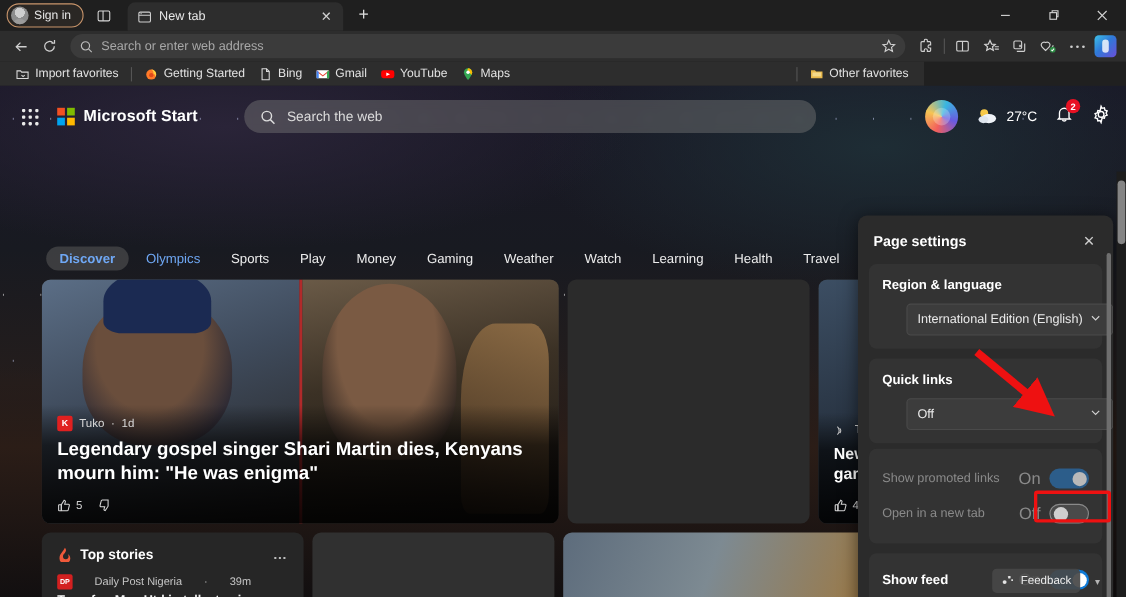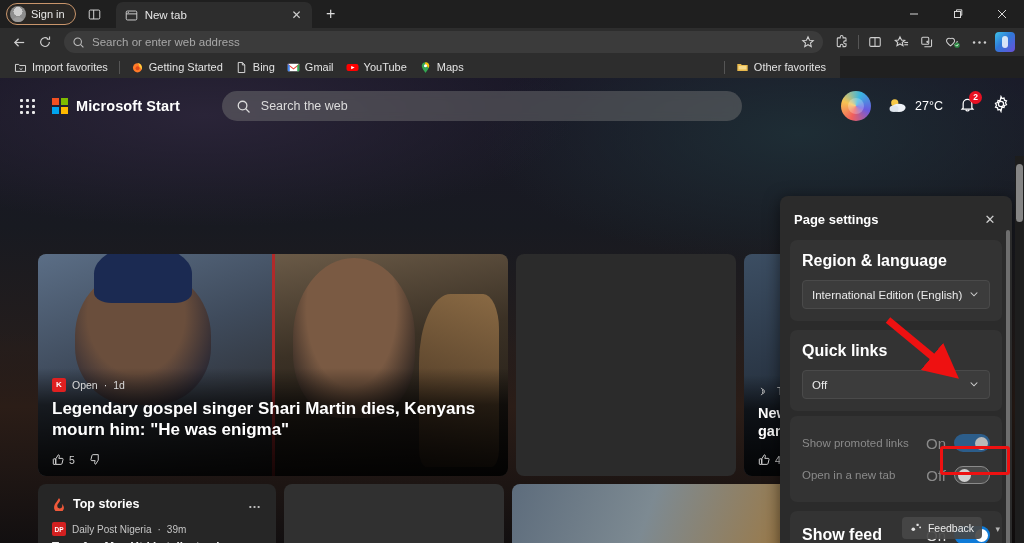--- a/index.html
+++ b/index.html
@@ -197,21 +197,21 @@
   .nc-photo::before { content:""; position:absolute; left:30%; top:4%; width:44%; height:52%;
     border-radius:50%; background: radial-gradient(ellipse at 50% 40%, #c9a98e 0 50%, #6f5a49 100%); }
   .nc-photo::after { content:""; position:absolute; left:18%; bottom:-6%; width:70%; height:40%;
     border-radius: 46% 46% 0 0; background:#1d232c; }
 
   .row2 { display:flex; gap: 8px; margin-top: 8px; }
   .top-stories { width: 238px; height: 150px; background:#262626; border-radius:8px; padding: 12px 14px; }
   .ts-head { display:flex; align-items:center; gap:7px; color:#fff; font-size:12.5px; font-weight:bold; }
   .ts-dots { margin-left:auto; color:#bdbdbd; font-size:13px; cursor:pointer; letter-spacing:1px; }
   .ts-item { margin-top: 11px; }
-  .ts-src { display:flex; align-items:center; gap:6px; font-size:10px; color:#c6c6c6; }
+  .ts-src { display:flex; align-items:center; gap:20px; font-size:10px; color:#c6c6c6; }
   .ts-title { color:#f2f2f2; font-size:11.5px; font-weight:bold; margin-top:3px; line-height:1.3; }
   .blank-card { width: 220px; height: 150px; background:#303030; border-radius:8px; }
   .sport-card { width: 470px; height: 150px; border-radius:8px; overflow:hidden; position:relative;
                 background: linear-gradient(110deg,#5d6c7c 0%,#7d8a92 28%,#9a7a4a 55%,#59636d 100%); }
   .sport-card::before { content:""; position:absolute; right:16%; top:6%; width:20%; height:88%;
     border-radius: 40% 40% 18% 18%; background: linear-gradient(180deg,#e8ddd2 0%,#d9cfc4 40%,#b43c3c 100%); }
   .sport-card::after { content:""; position:absolute; right:24%; top:2%; width:9%; height:28%;
     border-radius:50%; background:#d7ae86; }
 
   
@@ -220,25 +220,25 @@
     background: #2b2b2b; border-radius: 8px 8px 0 0; z-index: 20;
     box-shadow: 0 3px 16px rgba(0,0,0,.55);
     display:flex; flex-direction:column; overflow:hidden;
   }
   .panel-head { display:flex; align-items:center; padding: 13px 12px 11px 14px; }
   .panel-title { color:#fff; font-size:13px; font-weight:bold; }
   .panel-close { margin-left:auto; width:20px; height:20px; display:flex; align-items:center;
     justify-content:center; color:#cfcfcf; font-size:13px; cursor:pointer; border-radius:4px; }
   .panel-body { flex:1; overflow-y:auto; padding: 0 10px 10px; }
   .group { background:#333333; border-radius:7px; padding: 12px 12px; margin-bottom: 9px; }
-  .group-title { color:#fff; font-size:16px; font-weight:bold; margin-bottom:10px; }
+  .group-title { color:#fff; font-size:12px; font-weight:bold; margin-bottom:10px; }
   .dropdown {
     width: 100%; height: 29px; background:#3c3c3c; border:1px solid #4a4a4a;
     border-radius: 4px; display:flex; align-items:center; padding: 0 9px;
-    color:#eaeaea; font-size:11.5px; cursor:pointer;
+    color:#eaeaea; font-size:11.5px; cursor:pointer;margin-left:22px;
   }
   .dropdown .chev { margin-left:auto; color:#d2d2d2; }
   .opt-row { display:flex; align-items:center; height: 30px; }
   .opt-row + .opt-row { margin-top: 2px; }
   .opt-label { font-size: 11.5px; color:#fff; }
   .opt-right { margin-left:auto; display:flex; align-items:center; gap:8px; }
   .opt-state { font-size: 15px; color:#e0e0e0; }
   .toggle { width: 36px; height: 18px; border-radius: 10px; position:relative;
     cursor:pointer; flex:none; }
   .toggle .knob { position:absolute; top: 2.5px; width: 13px; height: 13px;
@@ -508,32 +508,46 @@
         </span>
         <span style="cursor:pointer">
           <svg width="18" height="18" viewBox="0 0 18 18" fill="none" stroke="#ffffff" stroke-width="1.25">
             <circle cx="9" cy="9" r="2.6"></circle>
             <path d="M9 1.6l.9 1.9 2.1-.4.5 2.1 2 .7-1 1.9 1 1.9-2 .7-.5 2.1-2.1-.4L9 16.4l-.9-1.9-2.1.4-.5-2.1-2-.7 1-1.9-1-1.9 2-.7.5-2.1 2.1.4z"></path>
           </svg>
         </span>
       </div>
     </div>
 
+    <div class="cats">
+      <div class="cat active">Discover</div>
+      <div class="cat accent">Olympics</div>
+      <div class="cat">Sports</div>
+      <div class="cat">Play</div>
+      <div class="cat">Money</div>
+      <div class="cat">Gaming</div>
+      <div class="cat">Weather</div>
+      <div class="cat">Watch</div>
+      <div class="cat">Learning</div>
+      <div class="cat">Health</div>
+      <div class="cat">Travel</div>
+      <div class="cat">Traffic</div>
+    </div>
 
     <div class="feed">
       <div class="row1">
 
         <div class="card big-card">
           <div class="photo ph-a"></div>
           <div class="big-divider"></div>
           <div class="photo ph-b"></div>
           <div class="card-overlay">
             <div class="src-line">
               <span class="src-logo" style="background:#e02020">K</span>
-              <span>Open</span>
+              <span>Tuko</span>
               <span>·</span>
               <span>1d</span>
             </div>
             <div class="headline">Legendary gospel singer Shari Martin dies, Kenyans mourn him: "He was enigma"</div>
             <div class="reactions">
               <span class="react">
                 <svg width="13" height="13" viewBox="0 0 16 16" fill="none" stroke="#d6d6d6" stroke-width="1.2">
                   <path d="M4.6 14V7.2l3.2-5 .8.4c.5.3.7.9.5 1.5L8.4 6.6h4.2c.7 0 1.2.6 1 1.3l-1.2 4.9c-.1.7-.7 1.2-1.4 1.2z"></path>
                   <rect x="1.6" y="7.2" width="3" height="6.8" rx=".6"></rect>
                 </svg>

